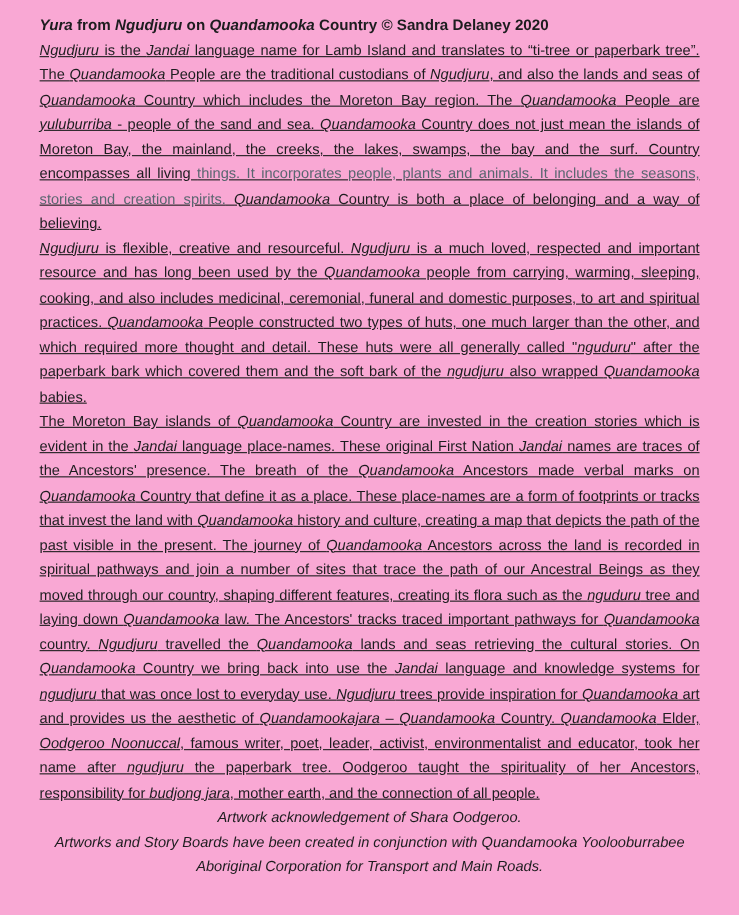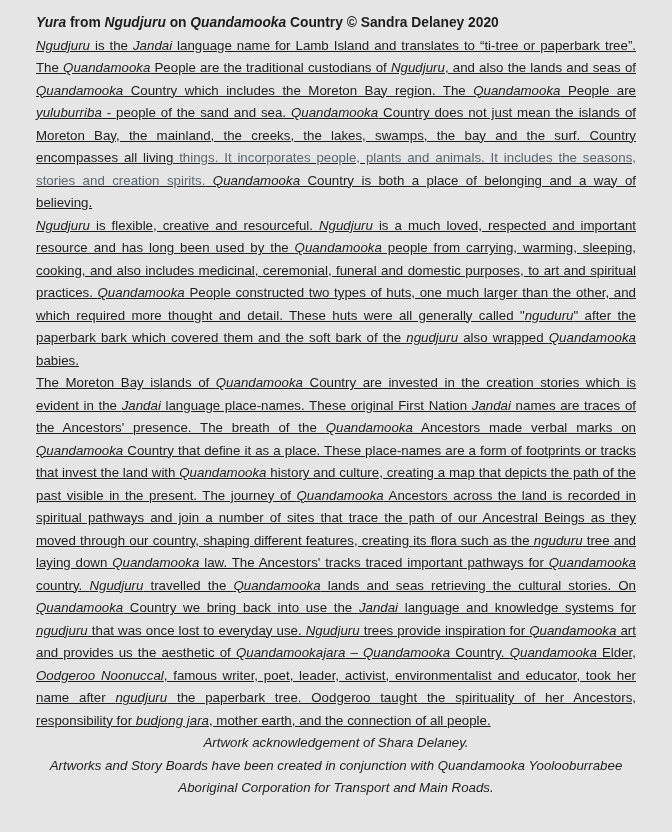--- a/index.html
+++ b/index.html
@@ -33,26 +33,26 @@
   .footer-para {
     text-align: center;
     font-style: italic;
   }
   span.i { font-style: italic; }
   span.b { font-weight: bold; }
 </style>
 </head>
 <body>
 
-<main class="page" style="background: #e5e5e5; color: rgb(29, 29, 31);">
+<main class="page" style="background: #f9a8d4; color: rgb(29, 29, 31);">
   <p class="title"><span class="i b">Yura</span><span class="b"> from </span><span class="i b">Ngudjuru</span><span class="b"> on </span><span class="i b">Quandamooka</span><span class="b"> Country © Sandra Delaney 2020</span></p>
 
   <p class="body-para"><span class="i">Ngudjuru</span><span>  is the </span><span class="i">Jandai</span><span> language name for Lamb Island and translates to “ti-tree or paperbark tree”. The </span><span class="i">Quandamooka</span><span> People are the traditional custodians of </span><span class="i">Ngudjuru</span><span>, and also the lands and seas of </span><span class="i">Quandamooka</span><span> Country which includes the Moreton Bay region. The </span><span class="i">Quandamooka</span><span> People are </span><span class="i">yuluburriba</span><span> - people of the sand and sea. </span><span class="i">Quandamooka</span><span> Country does not just mean the islands of Moreton Bay, the mainland, the creeks, the lakes, swamps, the bay and the surf. Country encompasses all living </span><span style="color: rgb(90, 102, 112);">things. It incorporates people, plants and animals. It includes the seasons, stories and creation spirits.</span><span> </span><span class="i">Quandamooka</span><span> Country is both a place of belonging and a way of believing.</span></p>
 
   <p class="body-para"><span class="i">Ngudjuru</span><span> is flexible, creative and resourceful. </span><span class="i">Ngudjuru</span><span> is a much loved, respected and important resource and has long been used by the </span><span class="i">Quandamooka</span><span> people from carrying, warming, sleeping, cooking, and also includes medicinal, ceremonial, funeral and domestic purposes, to art and spiritual practices. </span><span class="i">Quandamooka</span><span> People constructed two types of huts, one much larger than the other, and which required more thought and detail. These huts were all generally called "</span><span class="i">nguduru</span><span>" after the paperbark bark which covered them and the soft bark of the </span><span class="i">ngudjuru</span><span> also wrapped </span><span class="i">Quandamooka</span><span> babies.</span></p>
 
   <p class="body-para"><span>The Moreton Bay islands of </span><span class="i">Quandamooka</span><span> Country are invested in the creation stories which is evident in the </span><span class="i">Jandai</span><span> language place-names. These original First Nation </span><span class="i">Jandai</span><span> names are traces of the Ancestors' presence. The breath of the </span><span class="i">Quandamooka</span><span> Ancestors made verbal marks on </span><span class="i">Quandamooka</span><span> Country that define it as a place. These place-names are a form of footprints or tracks that invest the land with </span><span class="i">Quandamooka</span><span> history and culture, creating a map that depicts the path of the past visible in the present.  The journey of </span><span class="i">Quandamooka</span><span> Ancestors across the land is recorded in spiritual pathways and join a number of sites that trace the path of our Ancestral Beings as they moved through our country, shaping different features, creating its flora such as the </span><span class="i">nguduru</span><span> tree and laying down </span><span class="i">Quandamooka</span><span> law. The Ancestors' tracks traced important pathways for </span><span class="i">Quandamooka</span><span> country. </span><span class="i">Ngudjuru</span><span> travelled the </span><span class="i">Quandamooka</span><span> lands and seas retrieving the cultural stories.  On </span><span class="i">Quandamooka</span><span> Country we bring back into use the </span><span class="i">Jandai</span><span> language and knowledge systems for </span><span class="i">ngudjuru</span><span> that was once lost to everyday use. </span><span class="i">Ngudjuru</span><span> trees provide inspiration for </span><span class="i">Quandamooka</span><span> art and provides us the aesthetic of </span><span class="i">Quandamookajara</span><span> – </span><span class="i">Quandamooka</span><span> Country. </span><span class="i">Quandamooka</span><span> Elder, </span><span class="i">Oodgeroo Noonuccal</span><span>, famous writer, poet, leader, activist, environmentalist and educator, took her name after </span><span class="i">ngudjuru</span><span> the paperbark tree. Oodgeroo taught the spirituality of her Ancestors, responsibility for </span><span class="i">budjong jara</span><span>, mother earth, and the connection of all people.</span></p>
 
 
-  <p class="footer-para"><span class="i">Artwork acknowledgement of Shara Delaney.</span></p>
+  <p class="footer-para"><span class="i">Artwork acknowledgement of Shara Oodgeroo.</span></p>
 
   <p class="footer-para"><span class="i">Artworks and Story Boards have been created in conjunction with Quandamooka Yoolooburrabee Aboriginal Corporation for Transport and Main Roads.</span></p>
 </main>
 
 </body></html>

